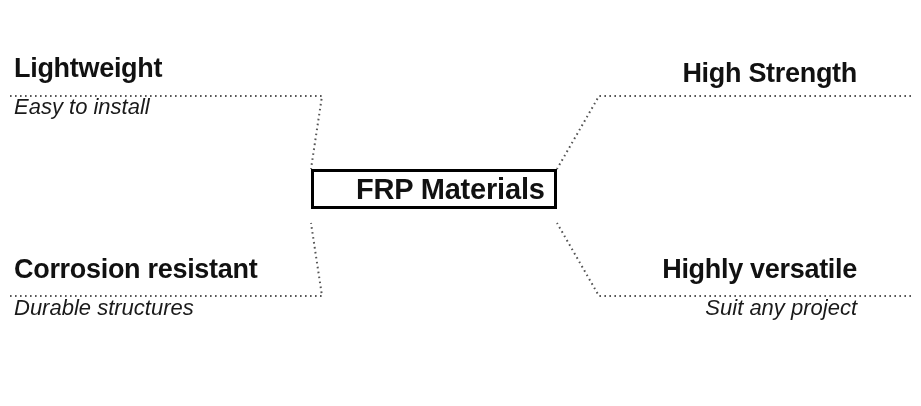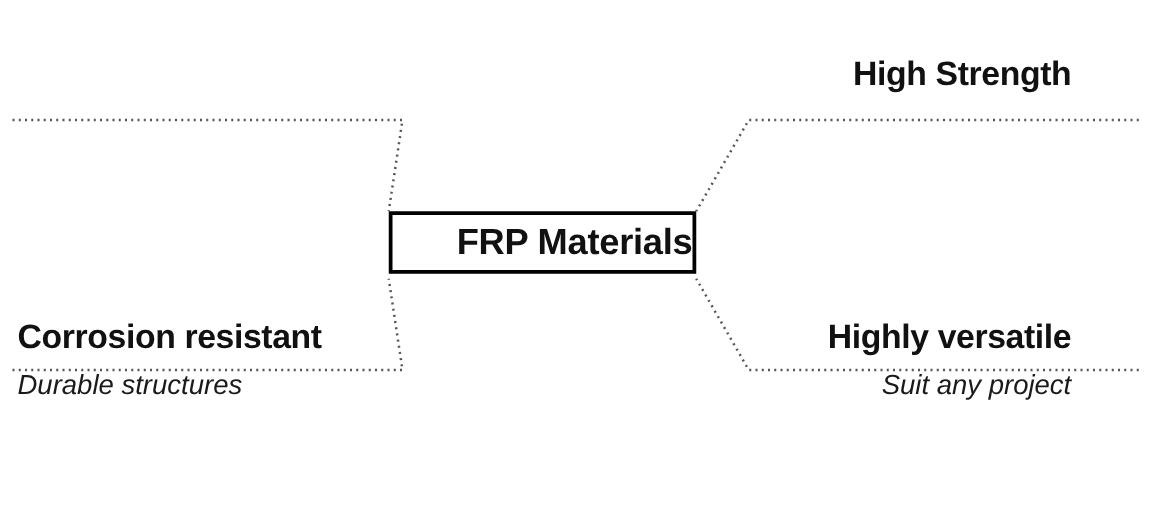--- a/index.html
+++ b/index.html
@@ -52,36 +52,36 @@
   .branch-left {
     left: 14px;
     text-align: left;
   }
   .branch-right {
     left: 512px;
     width: 345px;
     text-align: right;
   }
   #branch-top-left    { top: 53px; }
-  #branch-top-right   { top: 44px; }
+  #branch-top-right   { top: 58px; }
   #branch-bottom-left { top: 254px; }
   #branch-bottom-right{ top: 254px; }
 
   #center-node {
     position: absolute;
     left: 311px;
     top: 169px;
     width: 246px;
-    height: 50px;
+    height: 40px;
     box-sizing: border-box;
     border: 3px solid #000000;
     background: #ffffff;
     display: flex;
     align-items: center;
-    justify-content: flex-end;
+    justify-content: flex-start;
     padding-left: 42px;
   }
   #center-node .center-label {
     font-size: 29px;
     font-weight: bold;
     letter-spacing: -0.2px;
     white-space: nowrap;
     color: #111111;
   }
 </style>
@@ -90,20 +90,25 @@
 
 <div id="canvas">
 
   <svg id="connector-svg" viewBox="0 0 921 406" xmlns="http://www.w3.org/2000/svg">
     <path d="M10,96 L322,96 L311,169" fill="none" stroke="#555555" stroke-width="2" stroke-dasharray="1.6 3.4" stroke-linecap="butt"></path>
     <path d="M911,96 L599,96 L557,169" fill="none" stroke="#555555" stroke-width="2" stroke-dasharray="1.6 3.4" stroke-linecap="butt"></path>
     <path d="M10,296 L322,296 L311,223" fill="none" stroke="#555555" stroke-width="2" stroke-dasharray="1.6 3.4" stroke-linecap="butt"></path>
     <path d="M911,296 L599,296 L557,223" fill="none" stroke="#555555" stroke-width="2" stroke-dasharray="1.6 3.4" stroke-linecap="butt"></path>
   </svg>
 
+  <div class="branch branch-left" id="branch-top-left">
+    <div class="heading">Lightweight</div>
+    <div class="spacer-rule"></div>
+    <div class="subtext">Easy to install</div>
+  </div>
 
   <div class="branch branch-right" id="branch-top-right">
     <div class="heading">High Strength</div>
     <div class="spacer-rule"></div>
   </div>
 
   <div class="branch branch-right" id="branch-bottom-right">
     <div class="heading">Highly versatile</div>
     <div class="spacer-rule"></div>
     <div class="subtext">Suit any project</div>

